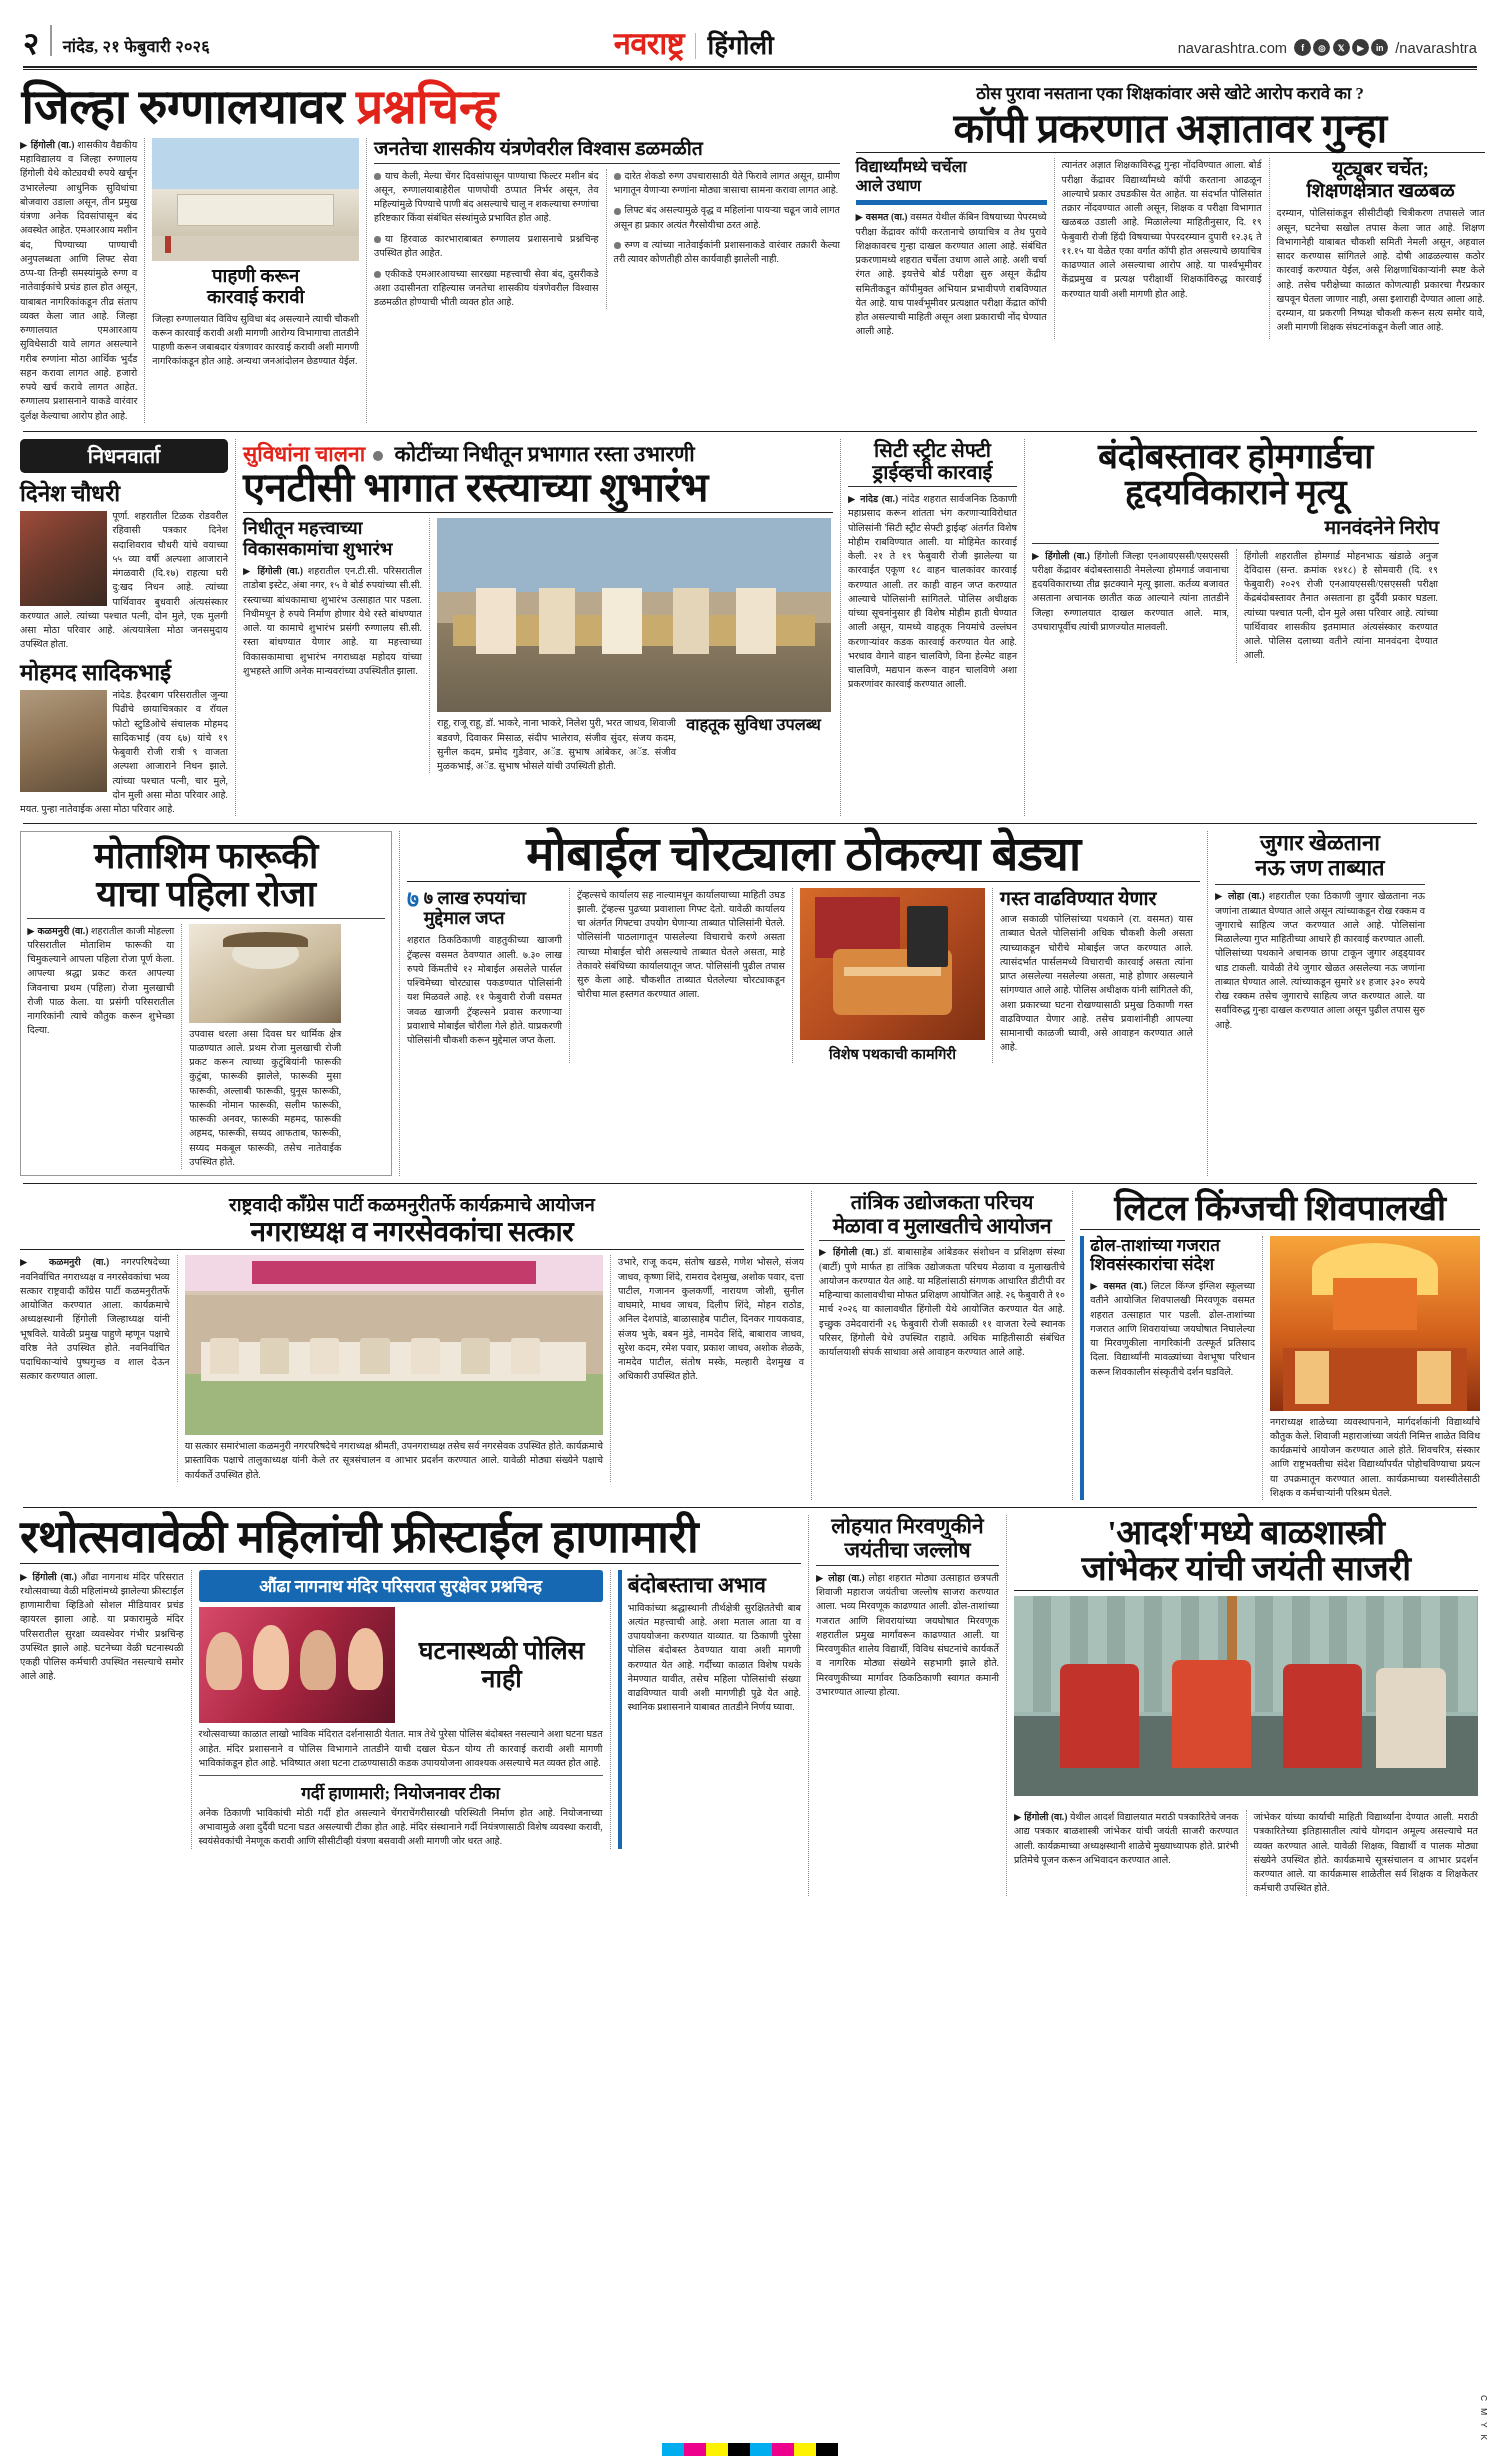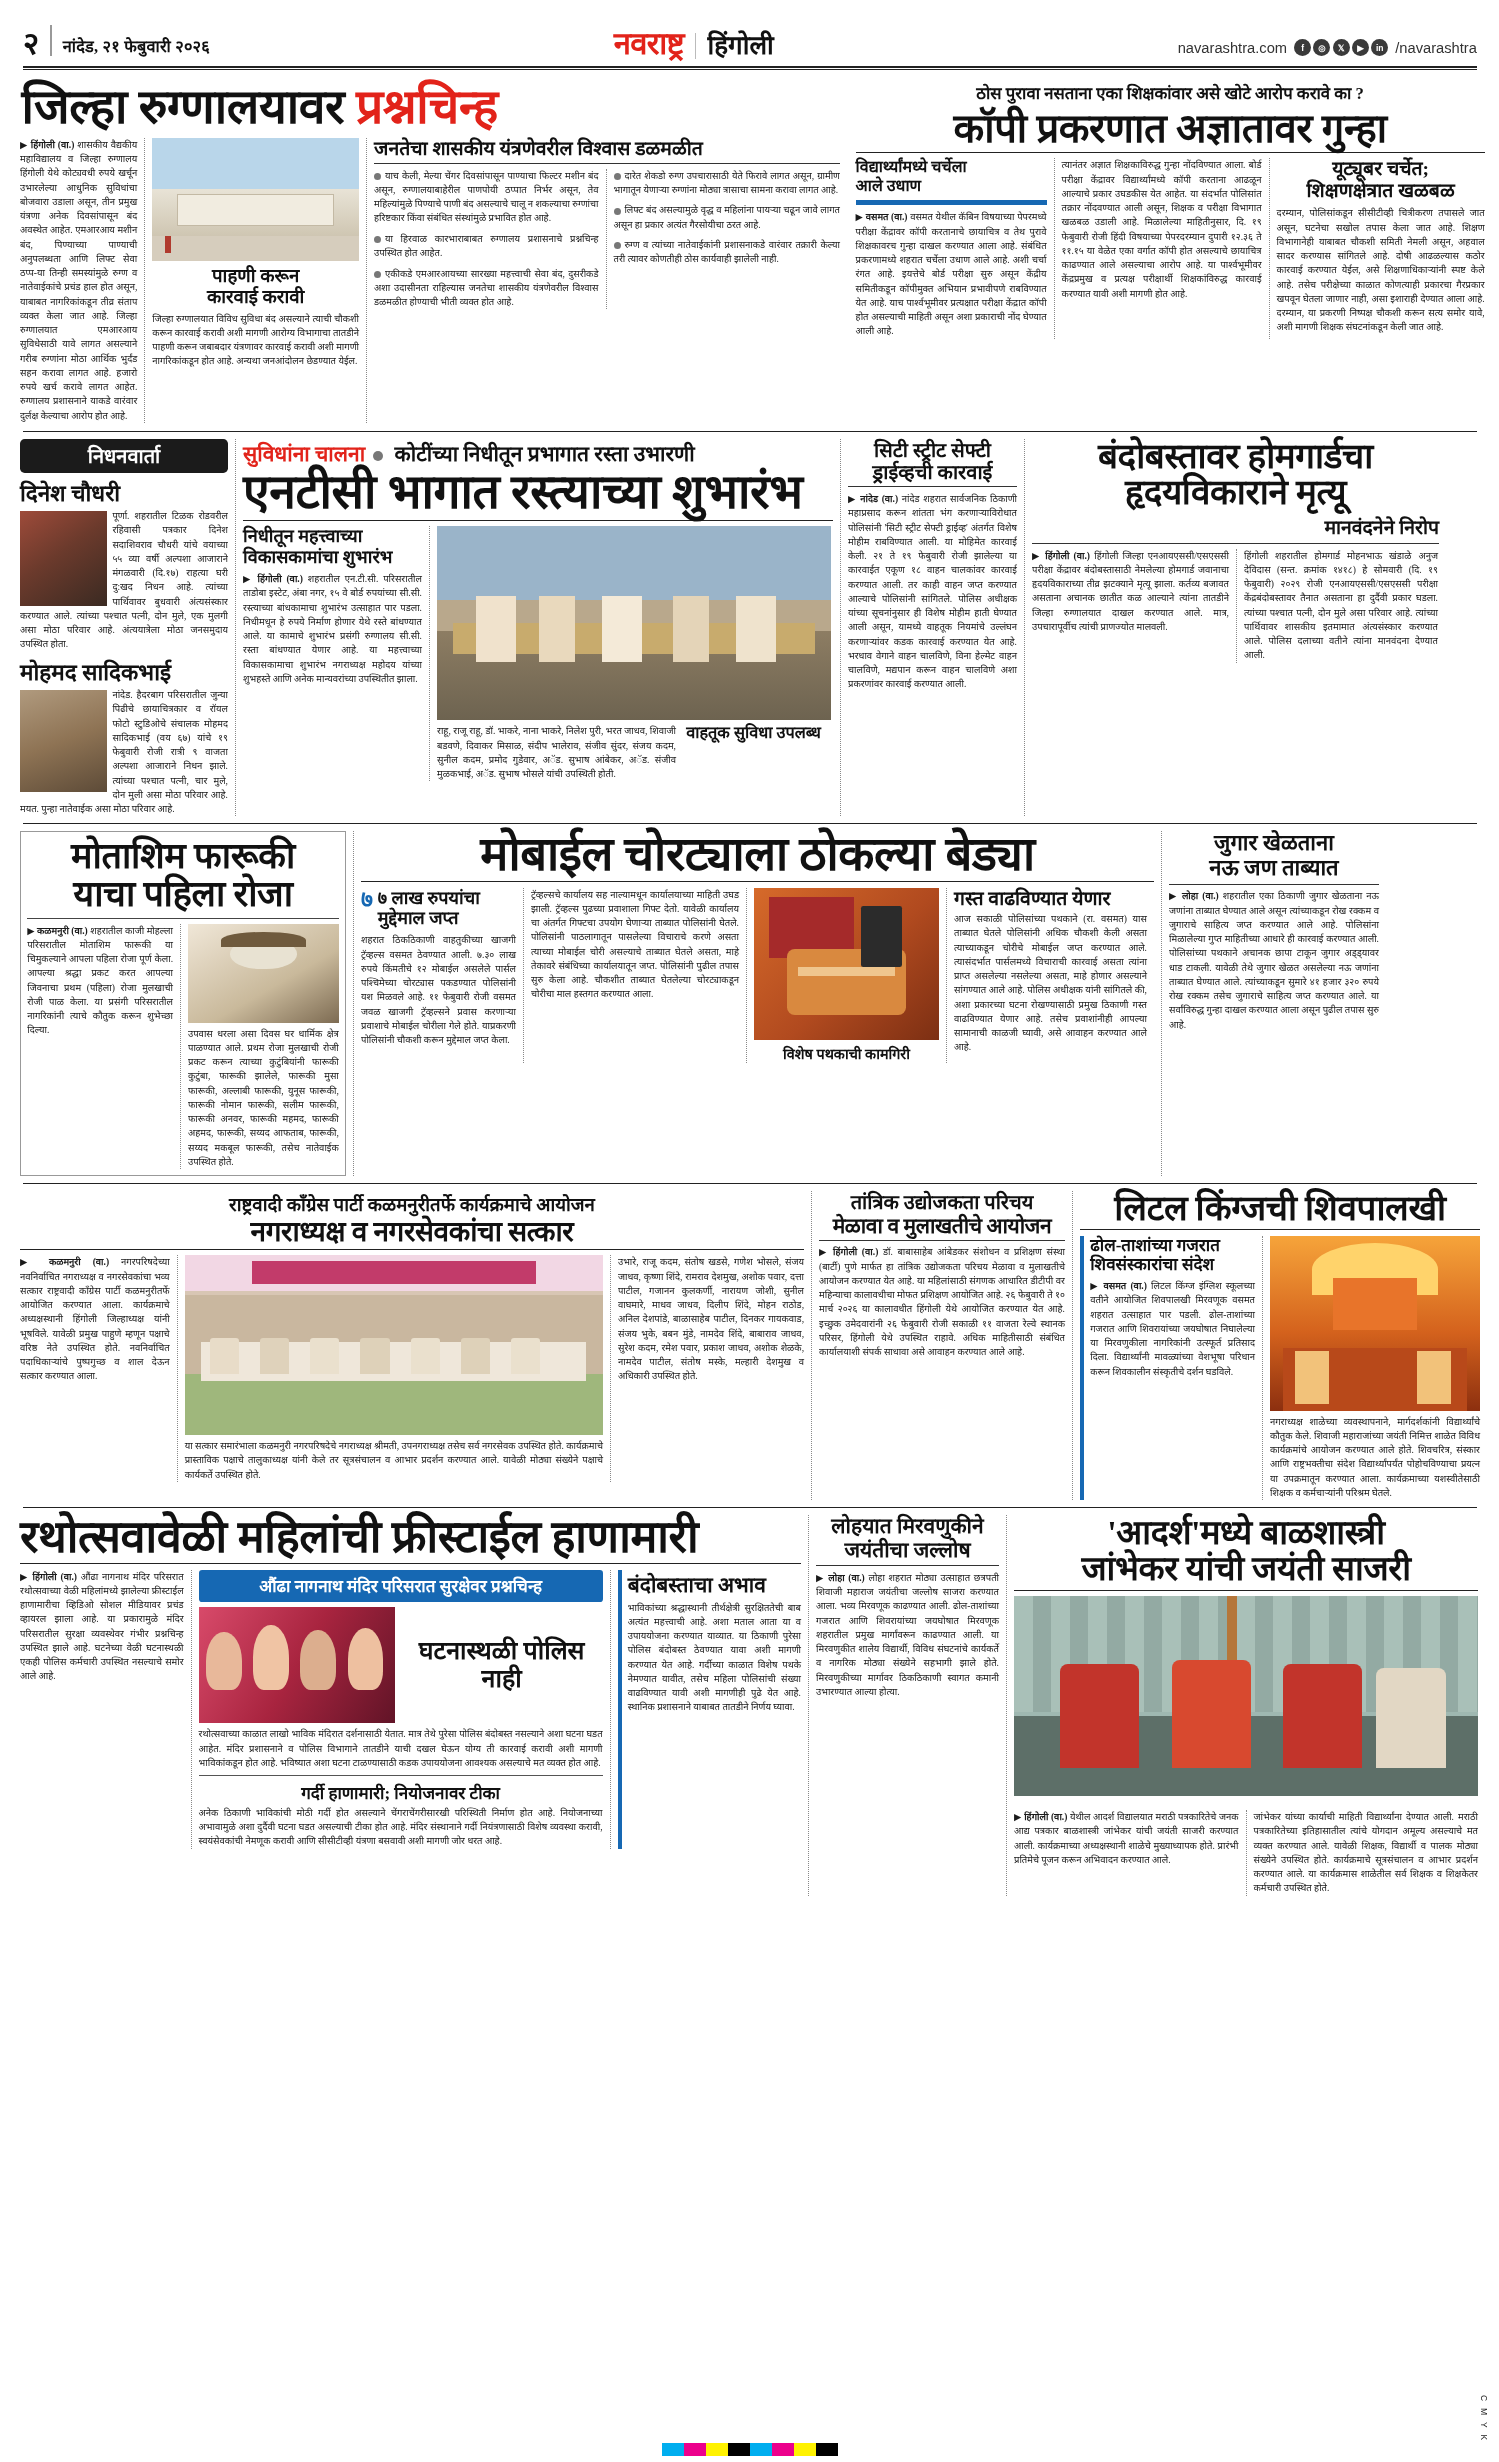--- a/index.html
+++ b/index.html
@@ -192,21 +192,21 @@
     </div>
 
     <div class="sep-v-dot"></div>
 
     <div class="col" style="width:590px;">
       <div style="display:flex;align-items:baseline;gap:7.8px;padding-bottom:0.8px;">
         <span class="red" style="font-size:21px;font-weight:900;">सुविधांना चालना</span>
         <span class="bullet" style="width:10px;height:10px;"></span>
         <span style="font-size:21px;font-weight:900;">कोटींच्या निधीतून प्रभागात रस्ता उभारणी</span>
       </div>
-      <div class="hl" style="font-size:48px;padding:0.8px 0 3.9px;border-bottom:1.6px solid #222;">एनटीसी भागात रस्त्याच्या शुभारंभ</div>
+      <div class="hl" style="font-size:40px;padding:0.8px 0 3.9px;border-bottom:1.6px solid #222;">एनटीसी भागात रस्त्याच्या शुभारंभ</div>
 
       <div class="row" style="margin-top:5.4px;">
         <div style="width:179px;">
           <div style="font-size:18px;font-weight:900;line-height:1.14;white-space:pre-line;padding-bottom:4.7px;">निधीतून महत्त्वाच्या
 विकासकामांचा शुभारंभ</div>
           <div class="tiny-txt">
             <span class="lead-marker">▶ हिंगोली (वा.)</span>
             <span>शहरातील एन.टी.सी. परिसरातील ताडोबा इस्टेट, अंबा नगर, १५ वे बोर्ड रुपयांच्या सी.सी. रस्त्याच्या बांधकामाचा शुभारंभ उत्साहात पार पडला. निधीमधून हे रुपये निर्माण होणार येथे रस्ते बांधण्यात आले. या कामाचे शुभारंभ प्रसंगी रुग्णालय सी.सी. रस्ता बांधण्यात येणार आहे. या महत्त्वाच्या विकासकामाचा शुभारंभ नगराध्यक्ष महोदय यांच्या शुभहस्ते आणि अनेक मान्यवरांच्या उपस्थितीत झाला.</span>
           </div>
         </div>
@@ -262,21 +262,21 @@
           <div class="tiny-txt">हिंगोली शहरातील होमगार्ड मोहनभाऊ खंडाळे अनुज देविदास (सन्त. क्रमांक १४१८) हे सोमवारी (दि. १९ फेबुवारी) २०२९ रोजी एनआयएससी/एसएससी परीक्षा केंद्रबंदोबस्तावर तैनात असताना हा दुर्दैवी प्रकार घडला. त्यांच्या पश्चात पत्नी, दोन मुले असा परिवार आहे. त्यांच्या पार्थिवावर शासकीय इतमामात अंत्यसंस्कार करण्यात आले. पोलिस दलाच्या वतीने त्यांना मानवंदना देण्यात आली.</div>
         </div>
       </div>
     </div>
   </div>
 
   <div class="rule-thin" style="margin-top:7px;border-top:1.6px solid #222;"></div>
 
   <div class="row" style="margin-top:7px;">
 
-    <div class="col" style="width:326px;border:1.6px solid #999;padding:6.2px;">
+    <div class="col" style="width:372px;border:1.6px solid #999;padding:6.2px;">
       <div class="hl" style="font-size:36px;text-align:center;white-space:pre-line;line-height:1.04;padding-bottom:4.7px;border-bottom:0.8px solid #444;">मोताशिम फारूकी
 याचा पहिला रोजा</div>
       <div class="row" style="margin-top:4.7px;">
         <div style="width:147px;">
           <div class="tiny-txt">
             <span class="lead-marker">▶ कळमनुरी (वा.)</span>
             <span>शहरातील काजी मोहल्ला परिसरातील मोताशिम फारूकी या चिमुकल्याने आपला पहिला रोजा पूर्ण केला. आपल्या श्रद्धा प्रकट करत आपल्या जिवनाचा प्रथम (पहिला) रोजा मुलखाची रोजी पाळ केला. या प्रसंगी परिसरातील नागरिकांनी त्याचे कौतुक करून शुभेच्छा दिल्या.</span>
           </div>
         </div>
         <div class="sep-v-dot"></div>

